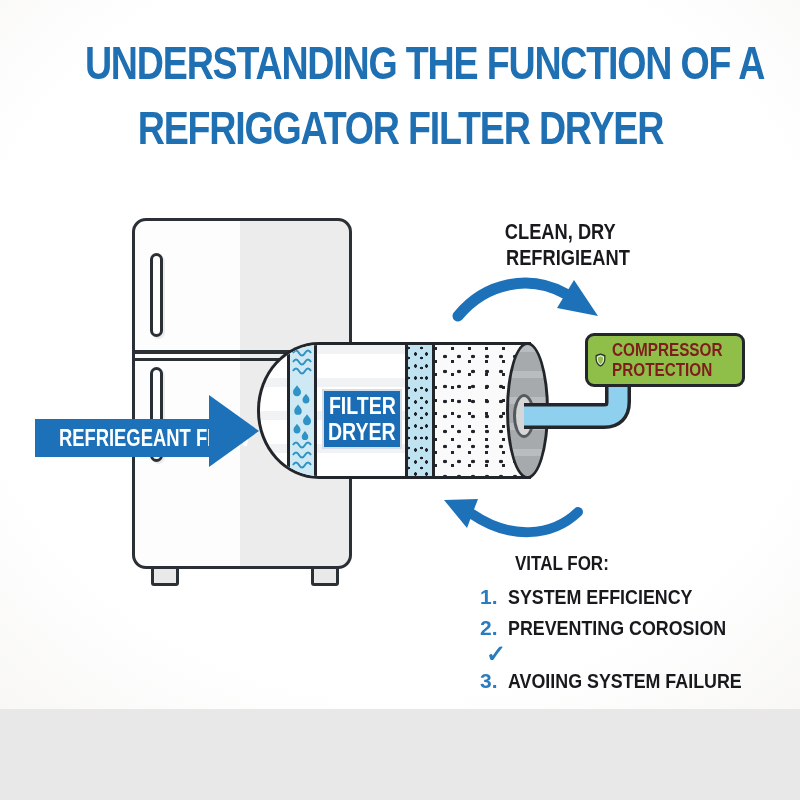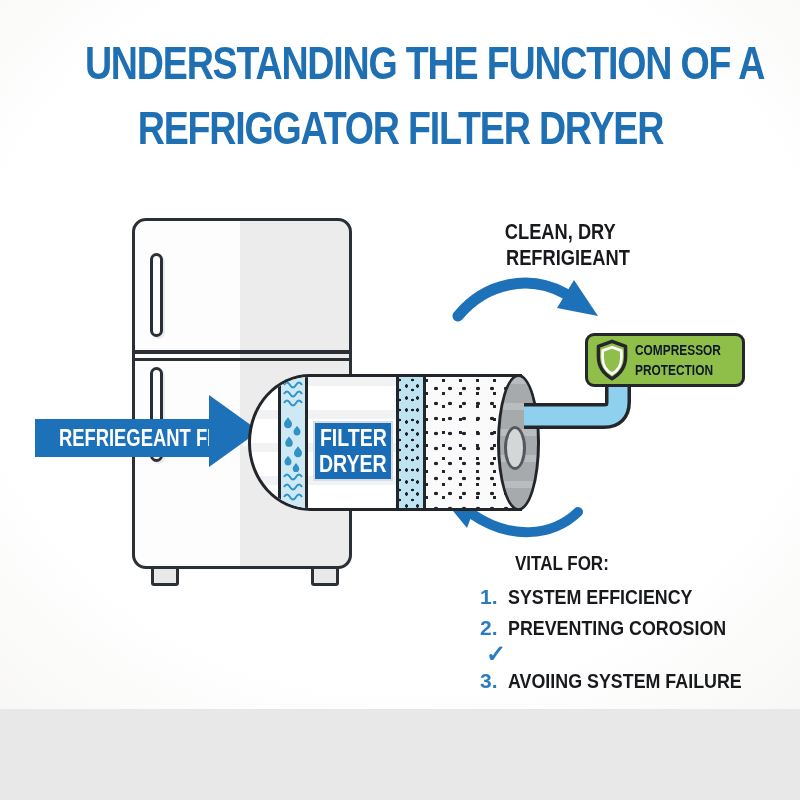--- a/index.html
+++ b/index.html
@@ -36,21 +36,21 @@
   
   .flow-arrow { position:absolute; left:35px; top:395px; width:224px; height:72px; z-index:20; }
   .flow-rect { position:absolute; left:0; top:24px; width:174px; height:38px; background:#1d71b8;
                display:flex; align-items:center; justify-content:flex-start;
                color:#fff; font-weight:700; font-size:23px; }
   .flow-head { position:absolute; left:174px; top:0; width:0; height:0;
                border-top:36px solid transparent; border-bottom:36px solid transparent;
                border-left:50px solid #1d71b8; }
 
   
-  .cylinder { position:absolute; left:248px; top:342px; width:292px; height:137px; z-index:30;margin-top:32px; }
+  .cylinder { position:absolute; left:257px; top:342px; width:292px; height:137px; z-index:30; }
   .cyl-body { position:absolute; left:0; top:0; width:274px; height:137px; background:#ffffff;
               border:3.5px solid #22262b; border-right:none;
               border-radius:62px 0 0 62px / 68px 0 0 68px; overflow:hidden; }
   .cyl-shade { position:absolute; inset:0;
                background:repeating-linear-gradient(180deg, rgba(120,130,140,.10) 0 9px, rgba(255,255,255,0) 9px 33px); }
   .wet-band { position:absolute; left:27px; top:0; bottom:0; width:30px; background:#cfe9f4;
               border-left:3px solid #22262b; border-right:3px solid #22262b; }
   .dryer-label { position:absolute; left:62px; top:44px; width:80px; height:60px; background:#1a6cb4;
                  border:2px solid #d7dee6; display:flex; flex-direction:column;
                  align-items:center; justify-content:center;
@@ -70,21 +70,21 @@
   .hub { position:absolute; left:256px; top:52px; width:22px; height:44px; border-radius:50%;
          background:#d4d6d7; border:3px solid #55585c; }
 
   
   .pipe { position:absolute; left:518px; top:380px; z-index:32; }
 
   
   .badge { position:absolute; left:585px; top:333px; width:160px; height:54px; background:#8fbe49;
            border:3px solid #23272b; border-radius:9px; display:flex; align-items:center;
            padding-left:7px; gap:6px; z-index:40; }
-  .badge-text { color:#0f172a; font-weight:700; font-size:14px; line-height:20px; }
+  .badge-text { color:#7f1d1d; font-weight:700; font-size:18px; line-height:20px; }
 
   
   .arrow-top { position:absolute; left:448px; top:268px; z-index:10; }
   .arrow-bottom { position:absolute; left:432px; top:482px; z-index:10; }
 
   
   .clean-dry { position:absolute; left:495px; top:219px; width:185px; 
                font-weight:700; font-size:21.5px; line-height:26px; color:#17191c; }
 
   

